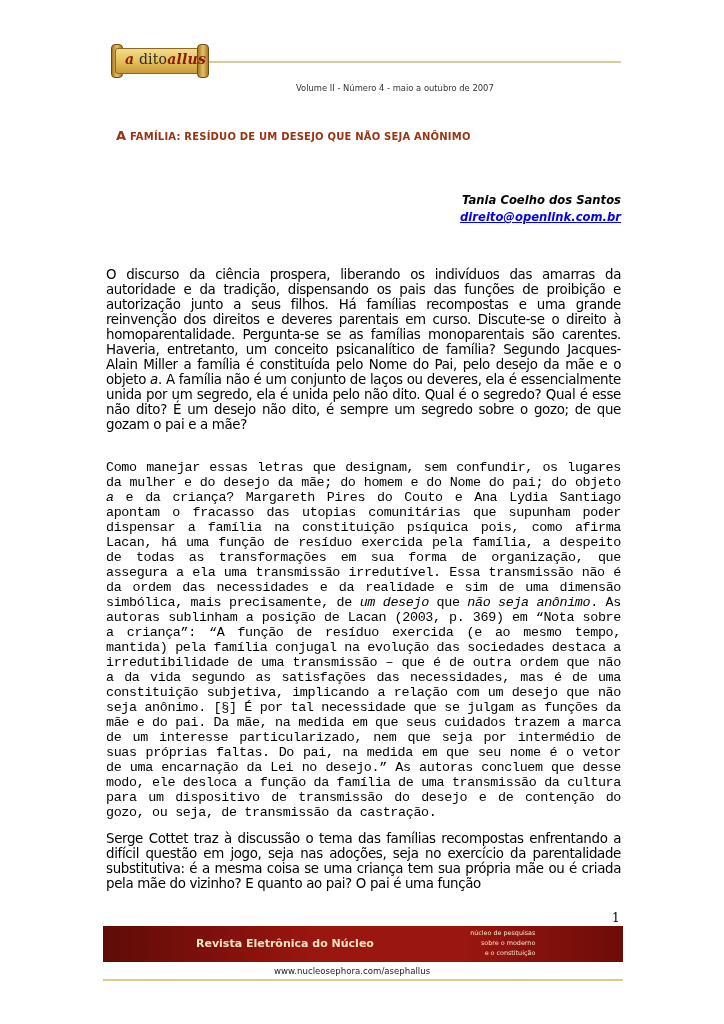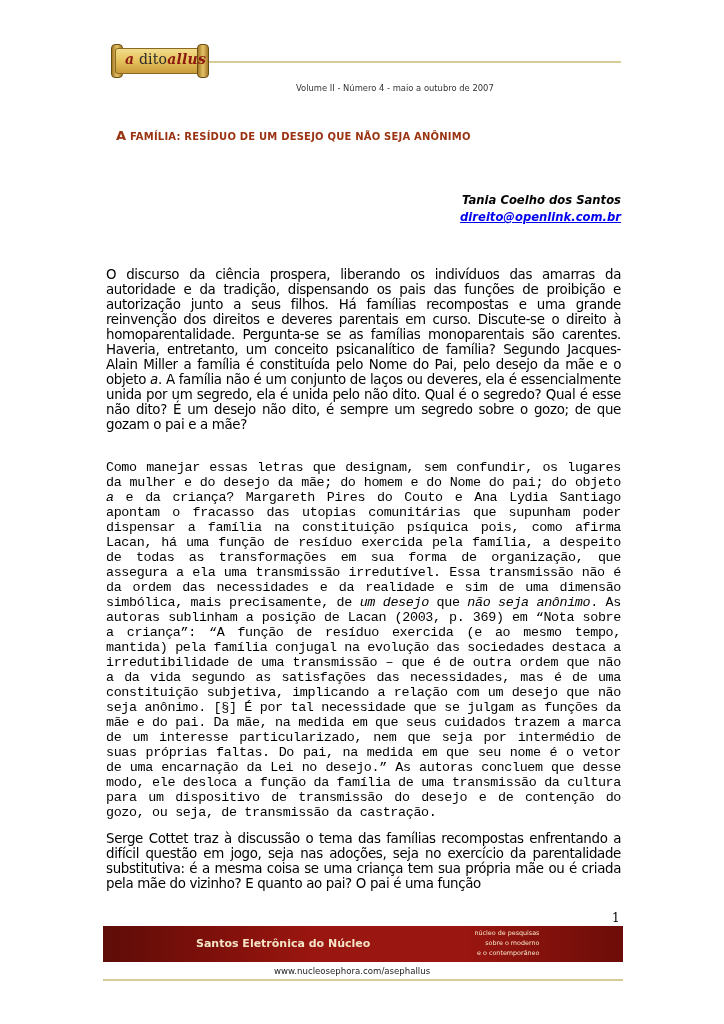--- a/index.html
+++ b/index.html
@@ -70,21 +70,21 @@
 <div class="body-text p2">
   <p><span>Como manejar essas letras que designam, sem confundir, os lugares da mulher e do desejo da mãe; do homem e do Nome do pai; do objeto </span><i>a</i><span> e da criança? Margareth Pires do Couto e Ana Lydia Santiago apontam o fracasso das utopias comunitárias que supunham poder dispensar a família na constituição psíquica pois, como afirma Lacan, há uma função de resíduo exercida pela família, a despeito de todas as transformações em sua forma de organização, que assegura a ela uma transmissão irredutível. Essa transmissão não é da ordem das necessidades e da realidade e sim de uma dimensão simbólica, mais precisamente, de </span><i>um desejo</i><span> que </span><i>não seja anônimo</i><span>. As autoras sublinham a posição de Lacan (2003, p. 369) em “Nota sobre a criança”: “A função de resíduo exercida (e ao mesmo tempo, mantida) pela família conjugal na evolução das sociedades destaca a irredutibilidade de uma transmissão – que é de outra ordem que não a da vida segundo as satisfações das necessidades, mas é de uma constituição subjetiva, implicando a relação com um desejo que não seja anônimo. [§] É por tal necessidade que se julgam as funções da mãe e do pai. Da mãe, na medida em que seus cuidados trazem a marca de um interesse particularizado, nem que seja por intermédio de suas próprias faltas. Do pai, na medida em que seu nome é o vetor de uma encarnação da Lei no desejo.” As autoras concluem que desse modo, ele desloca a função da família de uma transmissão da cultura para um dispositivo de transmissão do desejo e de contenção do gozo, ou seja, de transmissão da castração.</span></p>
 </div>
 
 <div class="body-text p3">
   <p>Serge Cottet traz à discussão o tema das famílias recompostas enfrentando a difícil questão em jogo, seja nas adoções, seja no exercício da parentalidade substitutiva: é a mesma coisa se uma criança tem sua própria mãe ou é criada pela mãe do vizinho? E quanto ao pai? O pai é uma função</p>
 </div>
 
 <div class="page-num">1</div>
 <div class="banner">
-  <div class="banner-title">Santos Eletrônica do Núcleo</div>
+  <div class="banner-title">Revista Eletrônica do Núcleo</div>
   <div class="banner-tag">
     <span class="l1">núcleo de pesquisas</span>
     <span class="l2">sobre o moderno</span>
-    <span class="l3">e o contemporâneo</span>
+    <span class="l3">e o constituição</span>
   </div>
 </div>
 <div class="footer-url">www.nucleosephora.com/asephallus</div>
 <div class="footer-rule"></div>
 
 </body></html>

